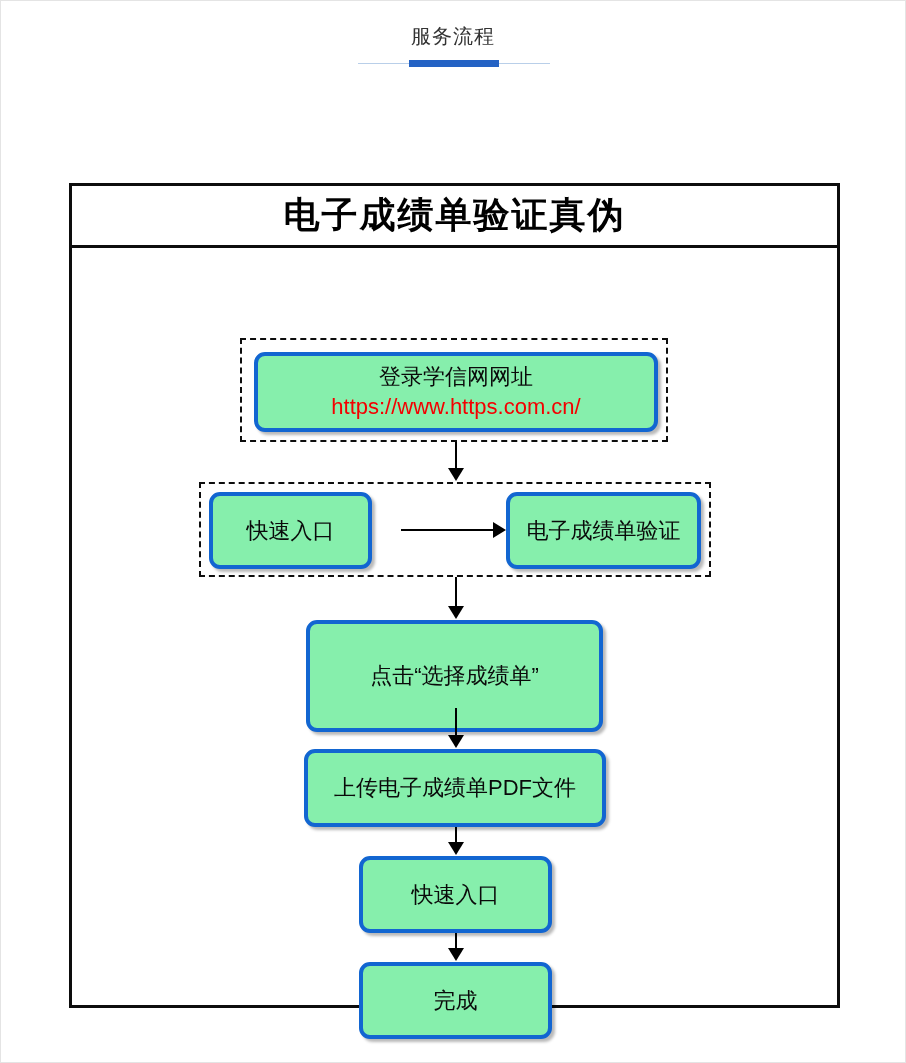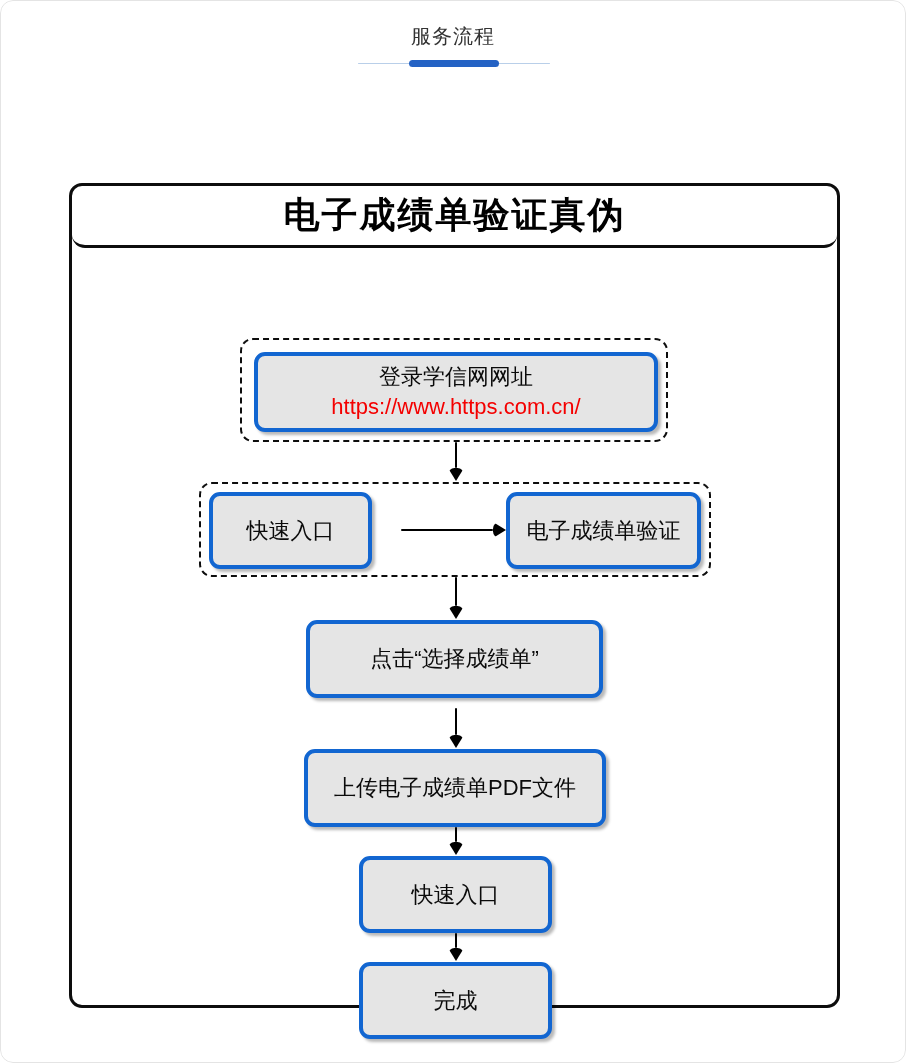--- a/index.html
+++ b/index.html
@@ -1,15 +1,15 @@
 <!DOCTYPE html>
 <html><head>
 <meta charset="utf-8">
 <style>
-  * { margin:0; padding:0; box-sizing:border-box;border-radius:13px; }
+  * { margin:0; padding:0; box-sizing:border-box; }
   html,body { background:#fff; }
   .page {
     position:relative; width:906px; height:1063px; background:#ffffff;
     border:1px solid #e4e4e4;
     font-family:"Liberation Sans", sans-serif; color:#000; overflow:hidden;
   }
   
   .section-header {
     position:absolute; top:22px; left:0; width:100%;
     text-align:center; font-size:20px; color:#333; letter-spacing:1px;
@@ -29,21 +29,21 @@
   }
   .chart-title {
     height:62px; line-height:58px; text-align:center;
     font-size:36px; font-weight:700; color:#000;
     border-bottom:3px solid #0d0d0d; letter-spacing:2px;
   }
   .chart-body { position:relative; width:100%; height:calc(100% - 62px); }
   
   .dashed-group { position:absolute; border:2px dashed #0d0d0d; }
   .node {
-    position:absolute; background:#e5e5e5;
+    position:absolute; background:#86efac;
     border:4px solid #1266d1; border-radius:11px;
     box-shadow:3px 3px 3px rgba(0,0,0,0.28);
     display:flex; flex-direction:column; align-items:center; justify-content:center;
     font-size:22px; color:#0a0a0a; text-align:center; line-height:1.35;
   }
   .node .url { color:#f40000; }
   
   .arrow-down { position:absolute; width:16px; display:flex; flex-direction:column; align-items:center; }
   .arrow-down .shaft { flex:1; width:2px; background:#000; }
   .arrow-down .head {
@@ -95,21 +95,21 @@
       </div>
       <div class="node" style="left:434px; top:244px; width:195px; height:77px;">
         <div>电子成绩单验证</div>
       </div>
 
       <div class="arrow-down" style="left:376px; top:329px; height:42px;">
         <div class="shaft"></div>
         <div class="head"></div>
       </div>
 
-      <div class="node" style="left:234px; top:372px; width:297px; height:78px;">
+      <div class="node" style="left:234px; top:372px; width:297px; height:112px;">
         <div>点击“选择成绩单”</div>
       </div>
 
       <div class="arrow-down" style="left:376px; top:460px; height:40px;">
         <div class="shaft"></div>
         <div class="head"></div>
       </div>
 
       <div class="node" style="left:232px; top:501px; width:302px; height:78px;">
         <div>上传电子成绩单PDF文件</div>

